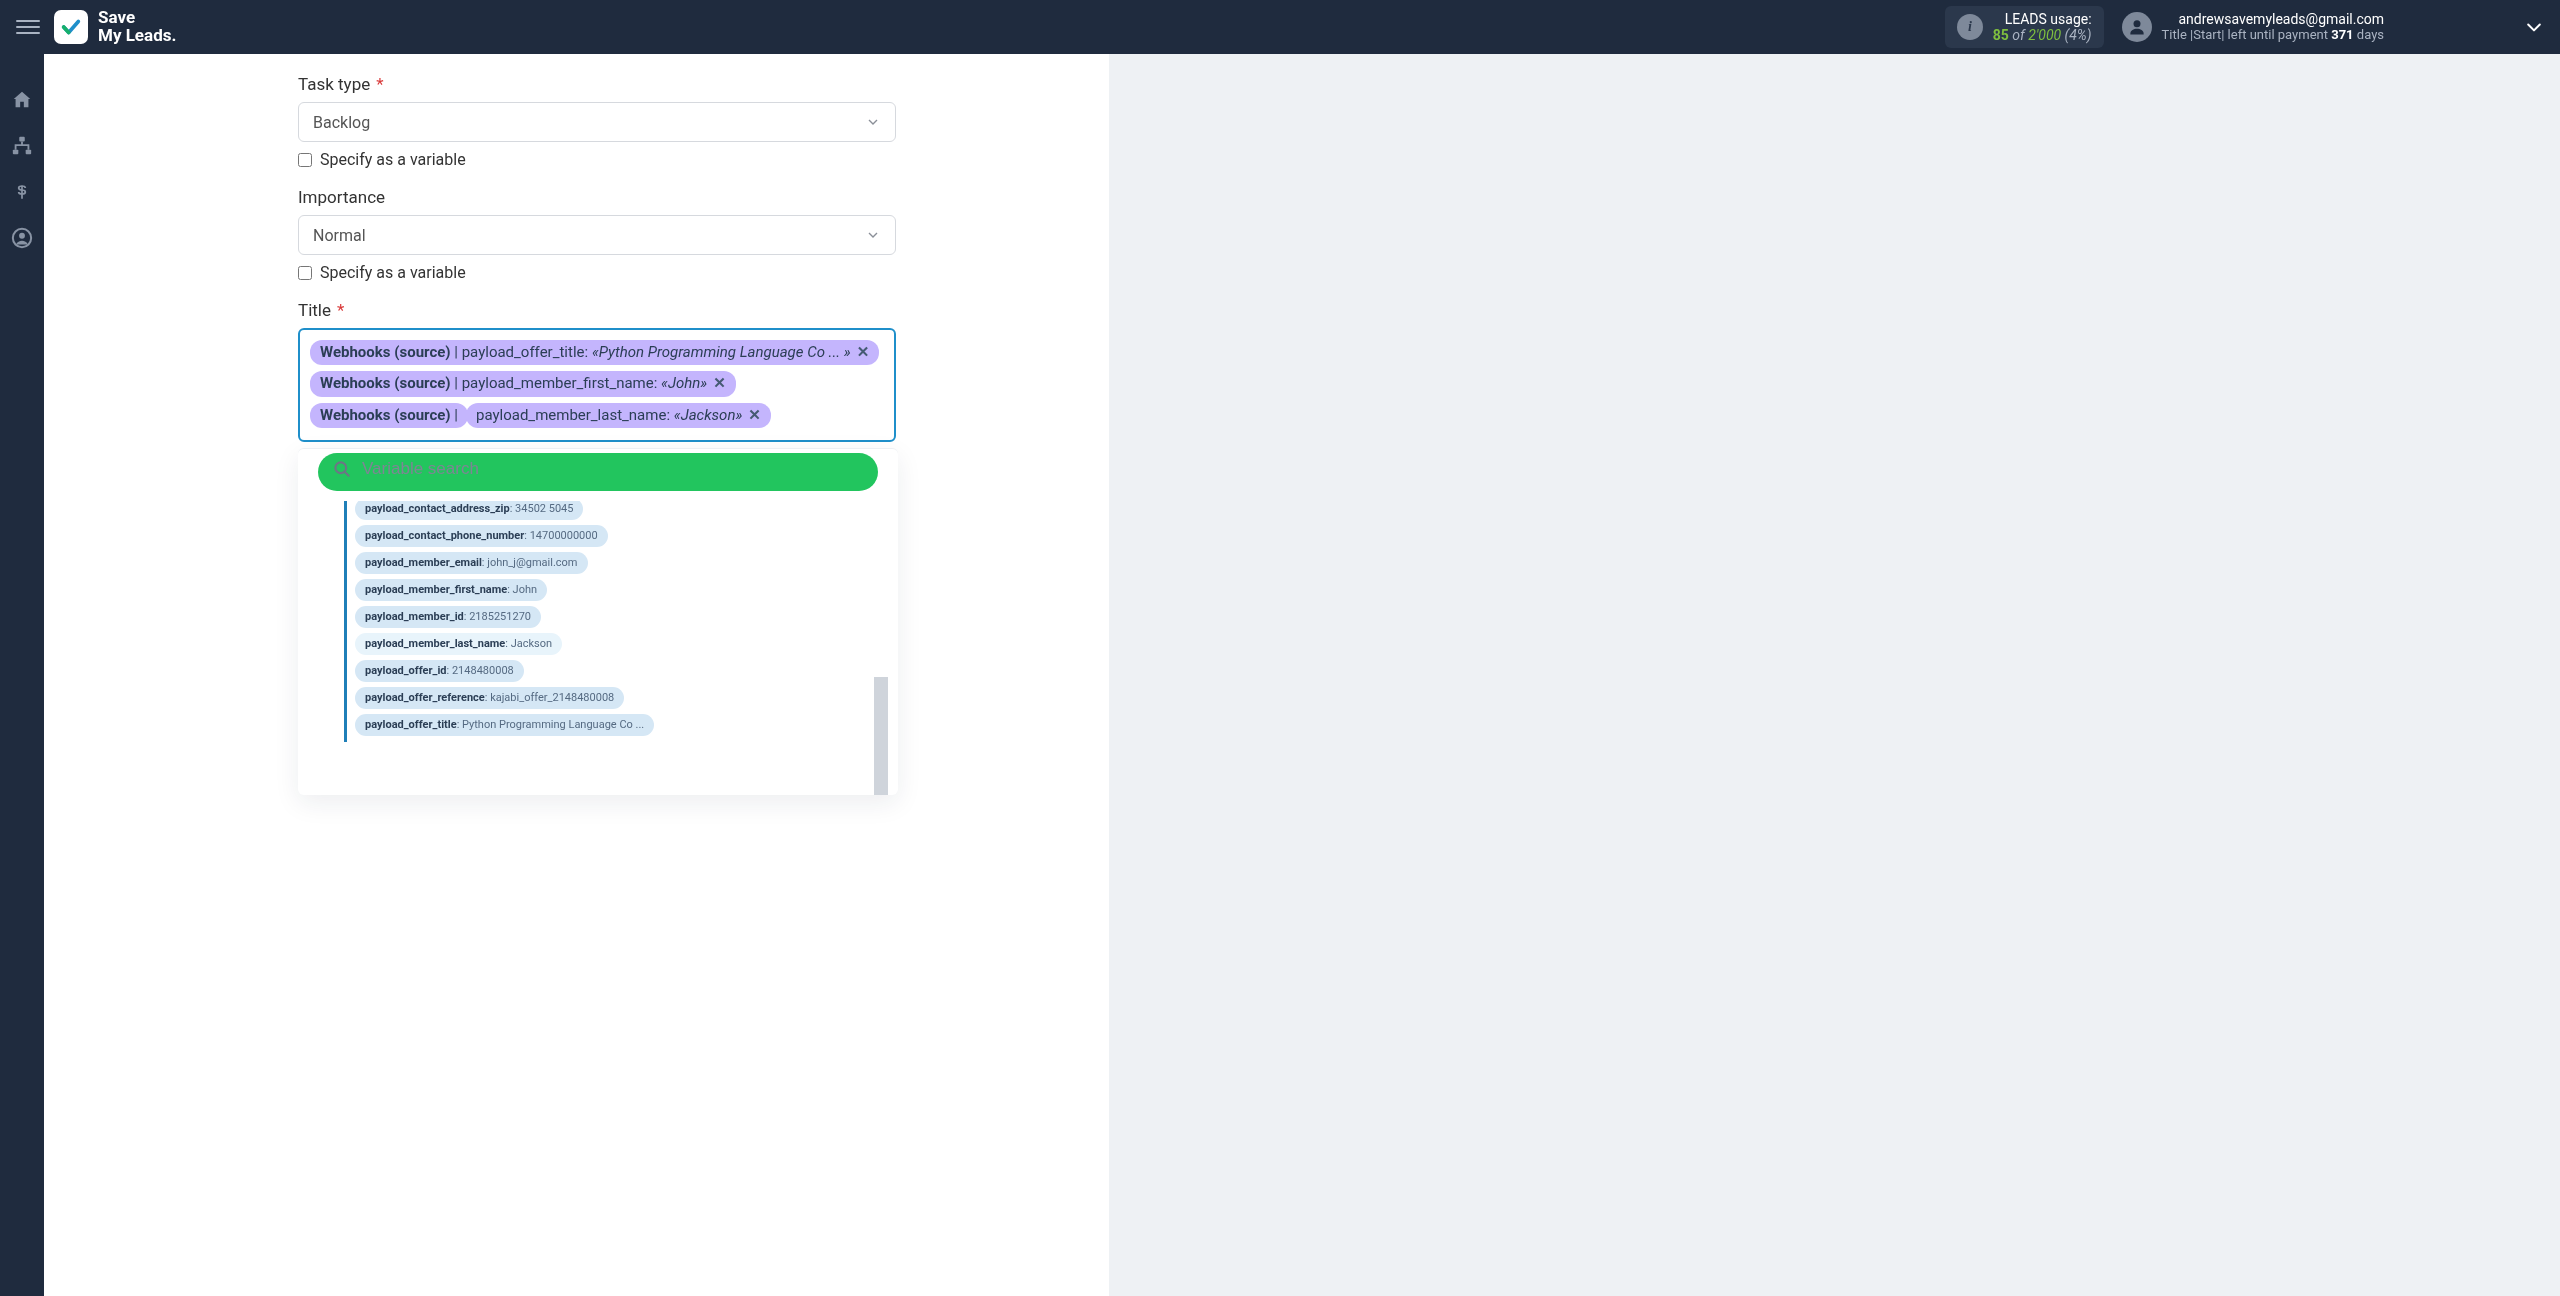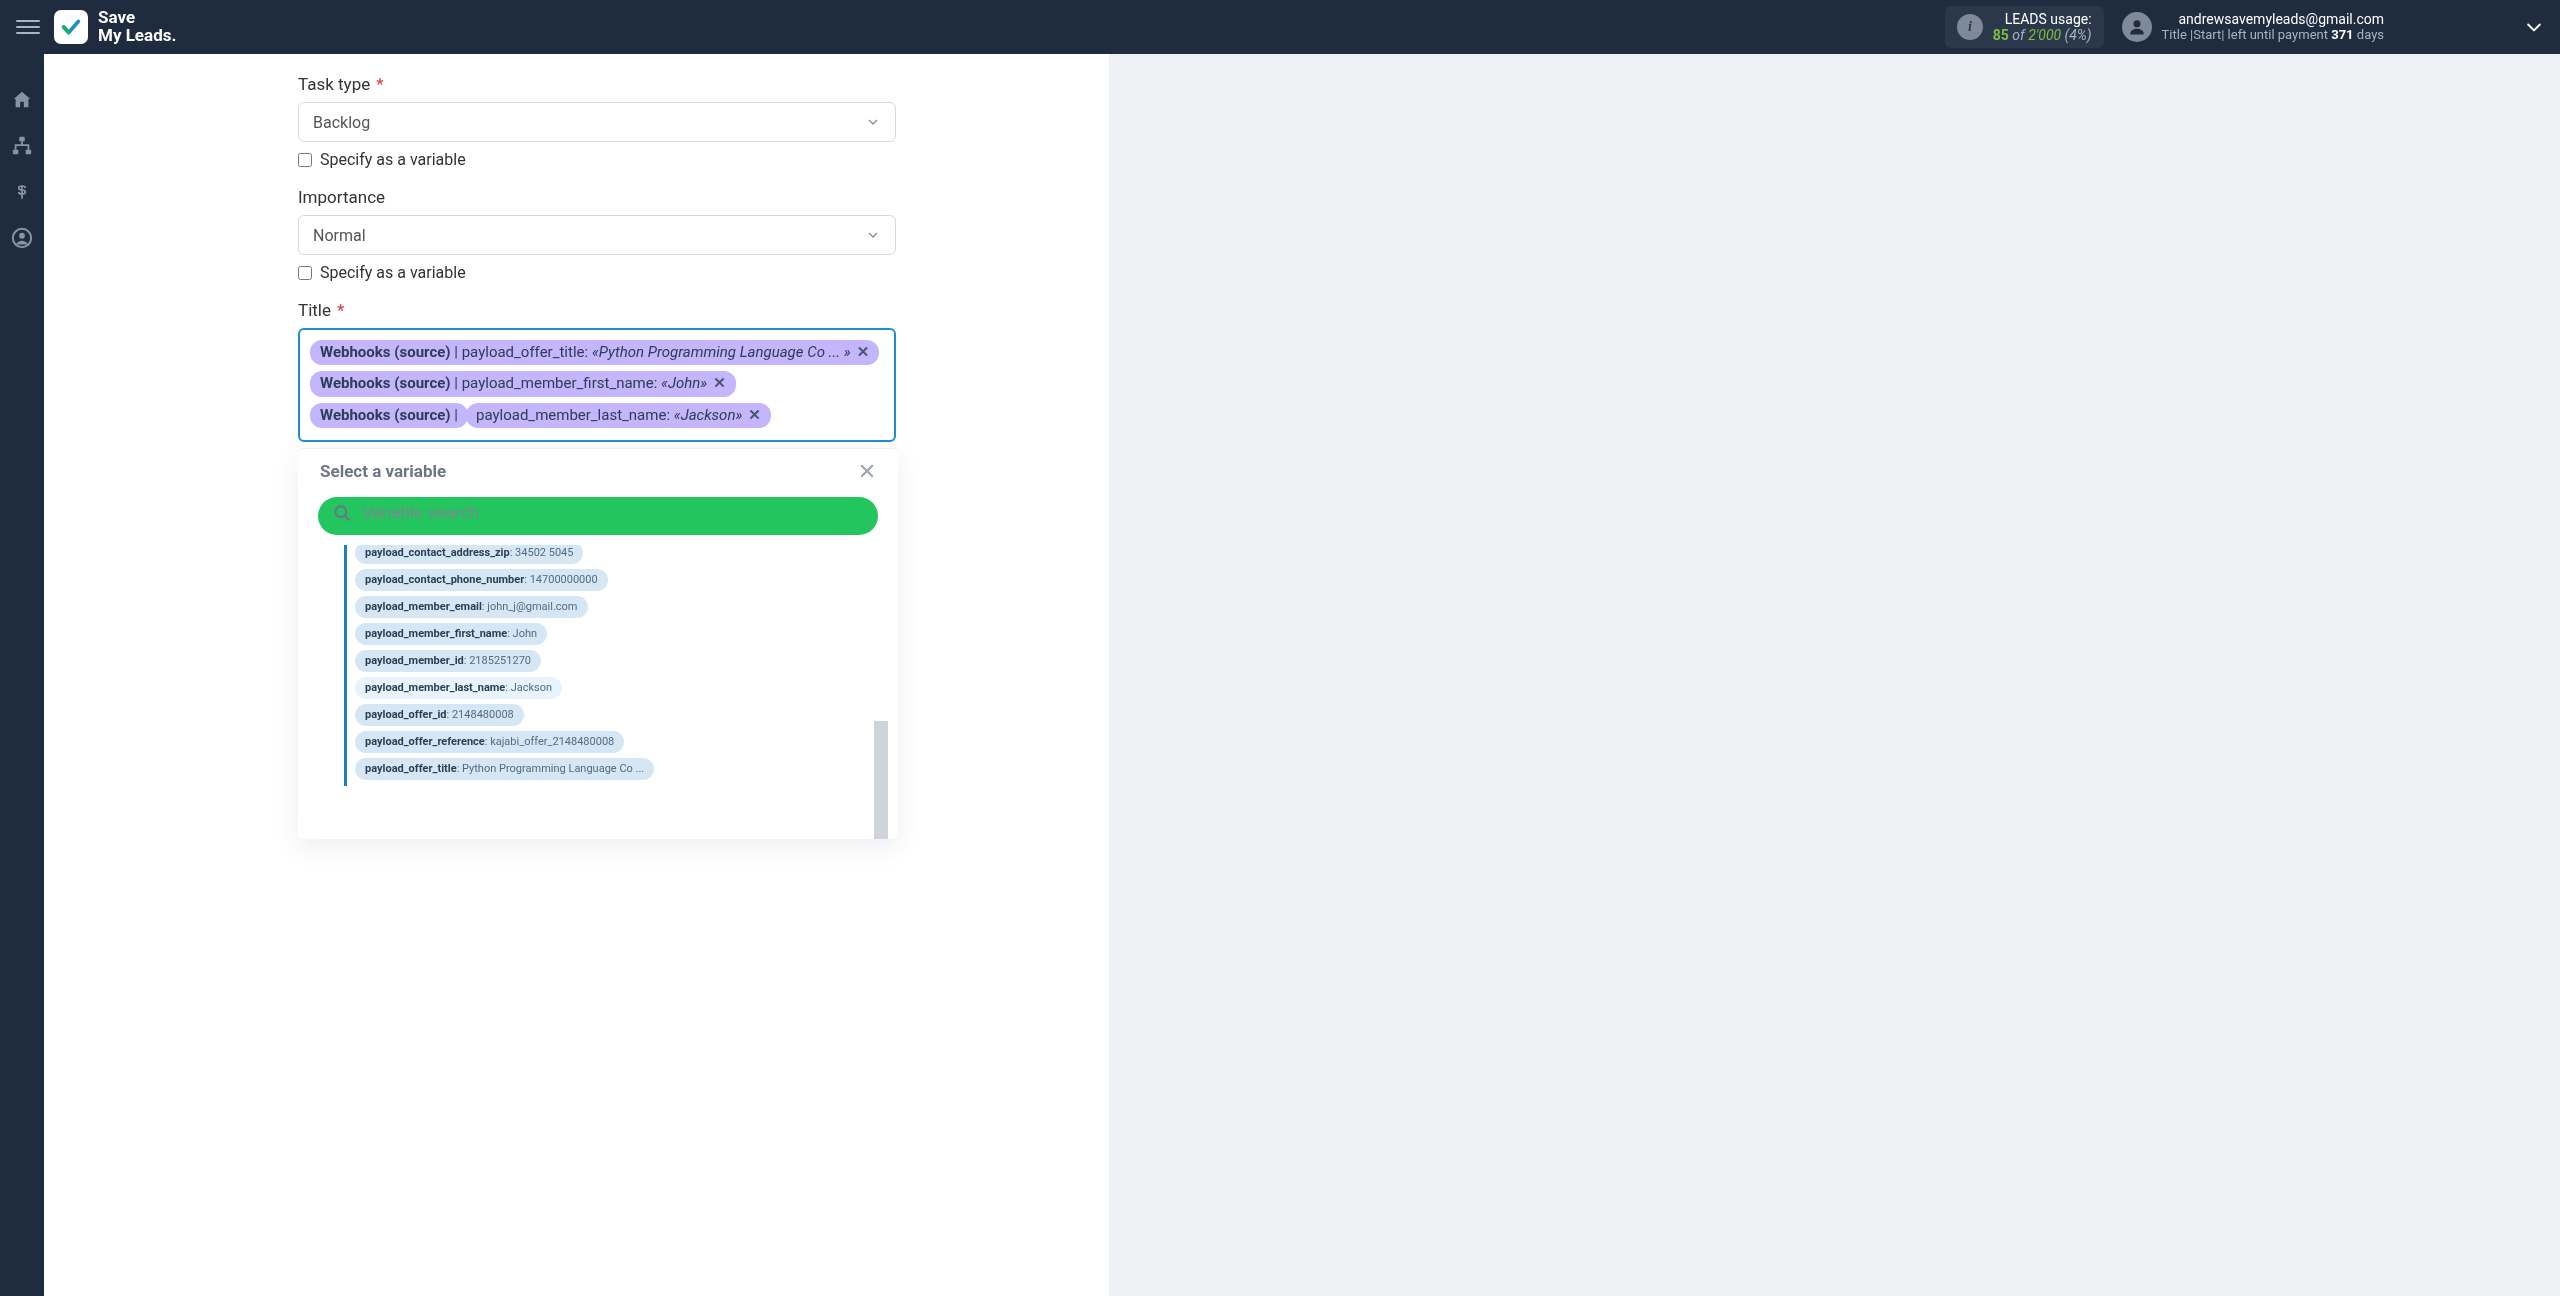--- a/index.html
+++ b/index.html
@@ -196,28 +196,20 @@
           <span class="chip" style="flex-wrap: wrap;">
             <span><span class="src">Webhooks (source)</span> | </span>
           </span>
           <span class="chip" style="margin-left:-4px;">
             <span><span class="field">payload_member_last_name</span>: <span class="val">«Jackson»</span></span>
             <span class="x">✕</span>
           </span>
         </div>
 
         <div class="var-panel">
-          <div class="var-header">
-            <div class="var-title">Select a variable</div>
-            <div class="var-close">
-              <svg width="18" height="18" viewBox="0 0 24 24">
-                  <path d="M5 5l14 14M19 5L5 19" stroke="currentColor" stroke-width="2.6" stroke-linecap="round"></path>
-                </svg>
-            </div>
-          </div>
           <div class="var-search">
             <span>
               <svg width="20" height="20" viewBox="0 0 24 24" fill="none" stroke="#6c7685" stroke-width="2.6">
                   <circle cx="10.5" cy="10.5" r="6.5"></circle>
                   <path d="M20 20l-4.5-4.5" stroke-linecap="round"></path>
                 </svg>
             </span>
             <input type="text" placeholder="Variable search" style="">
           </div>
           <div class="var-list-viewport">

